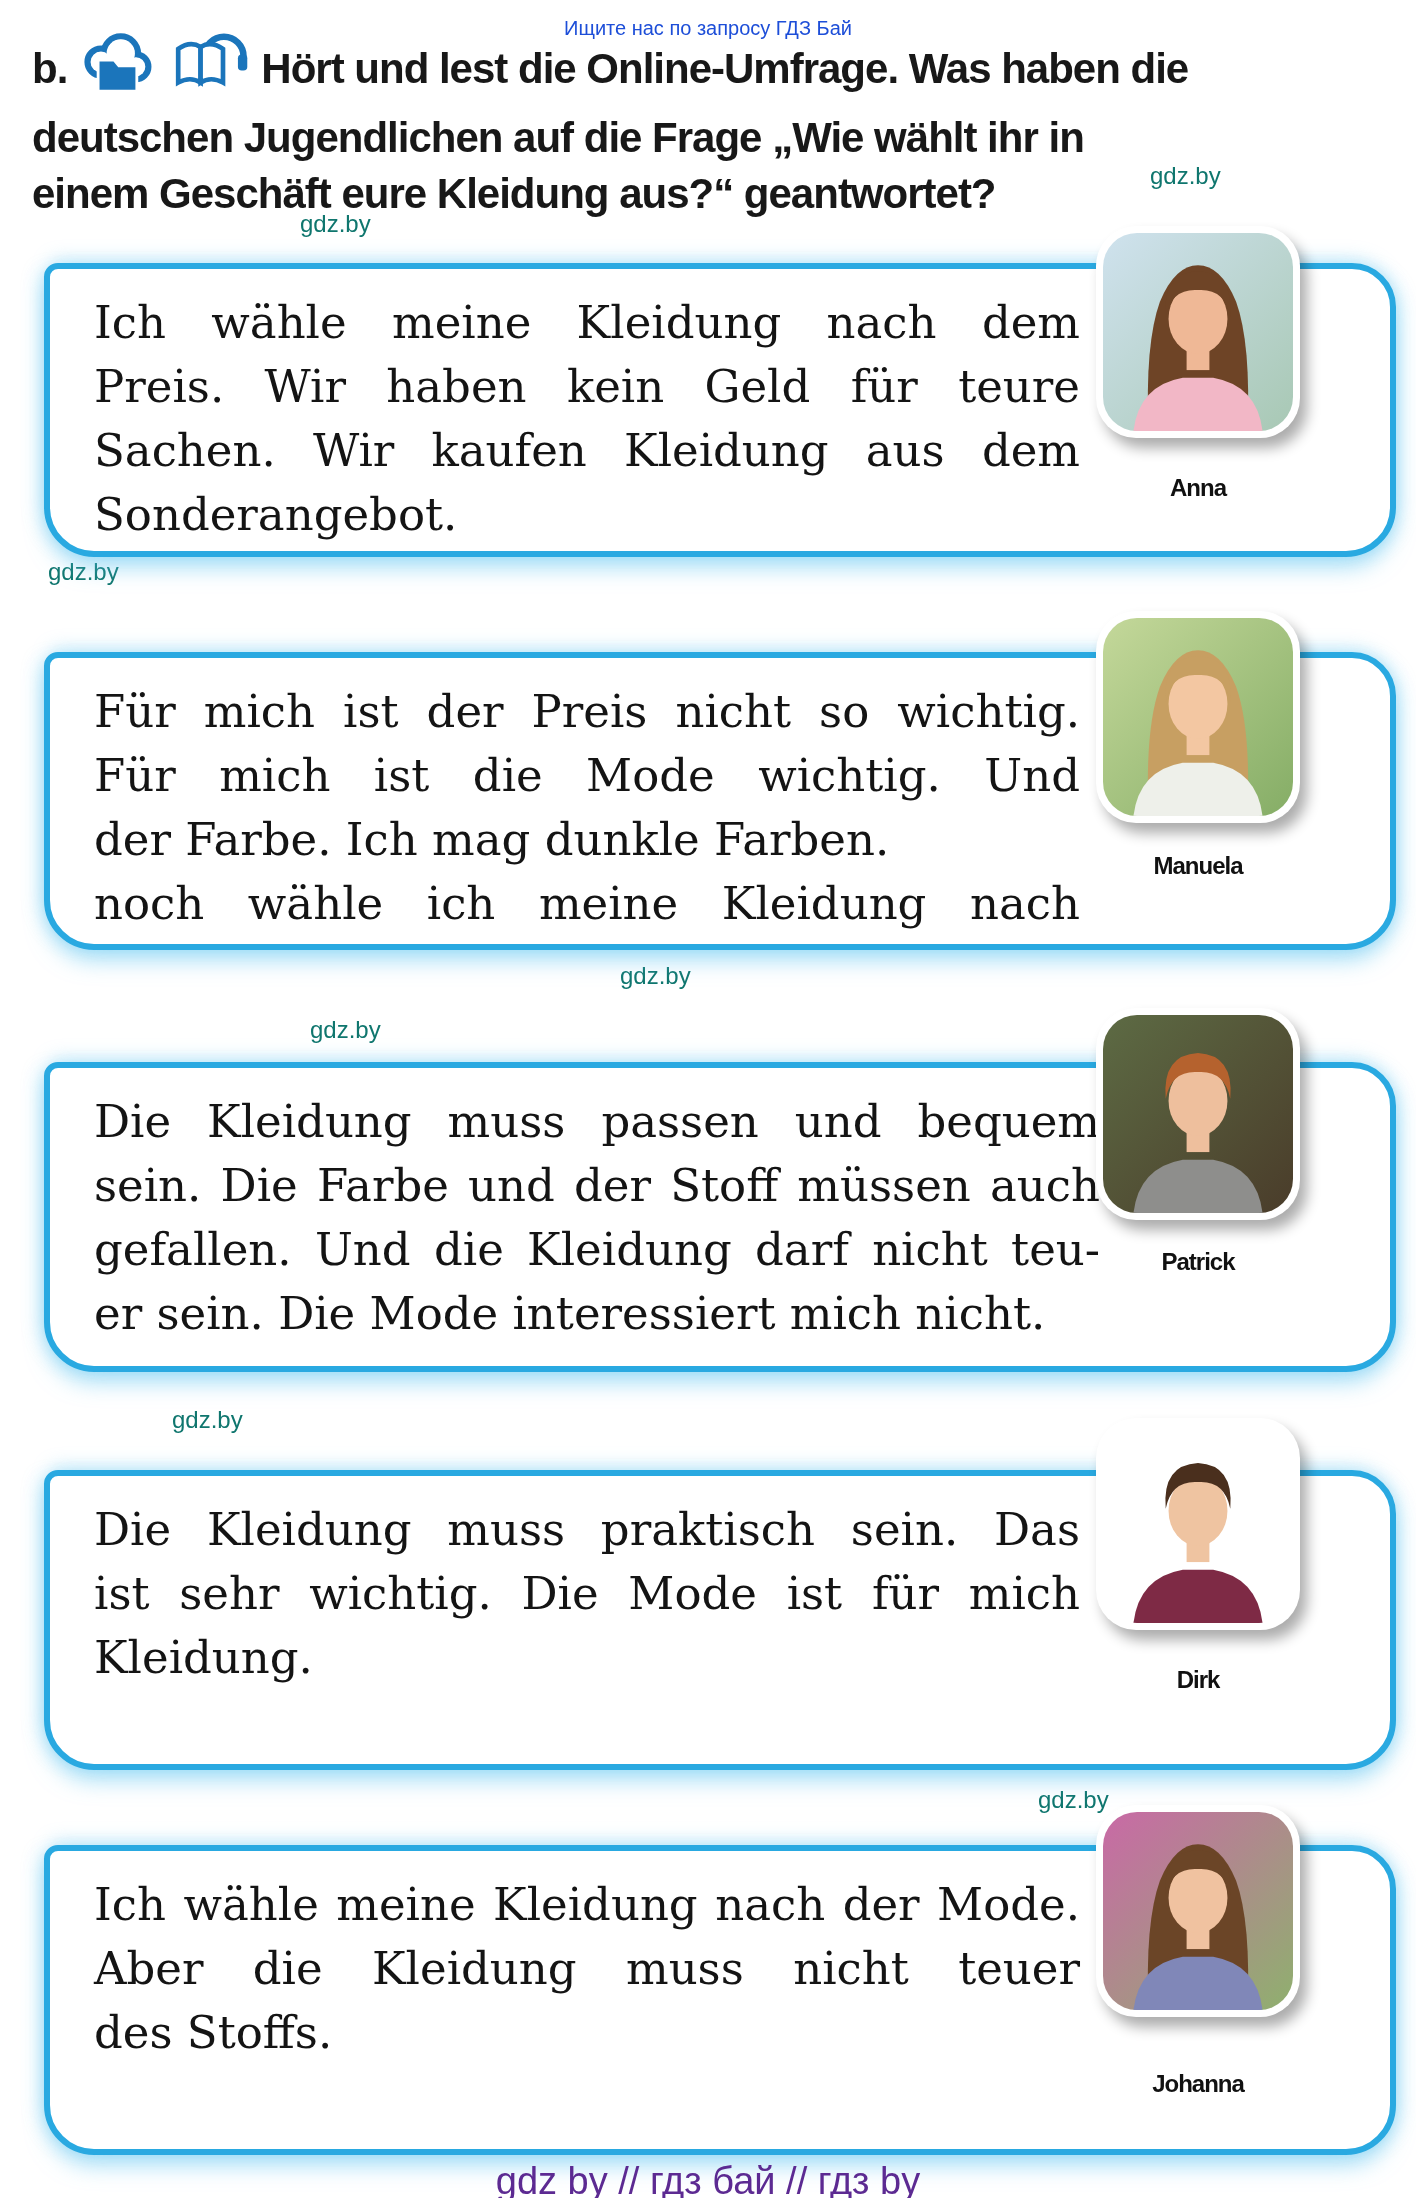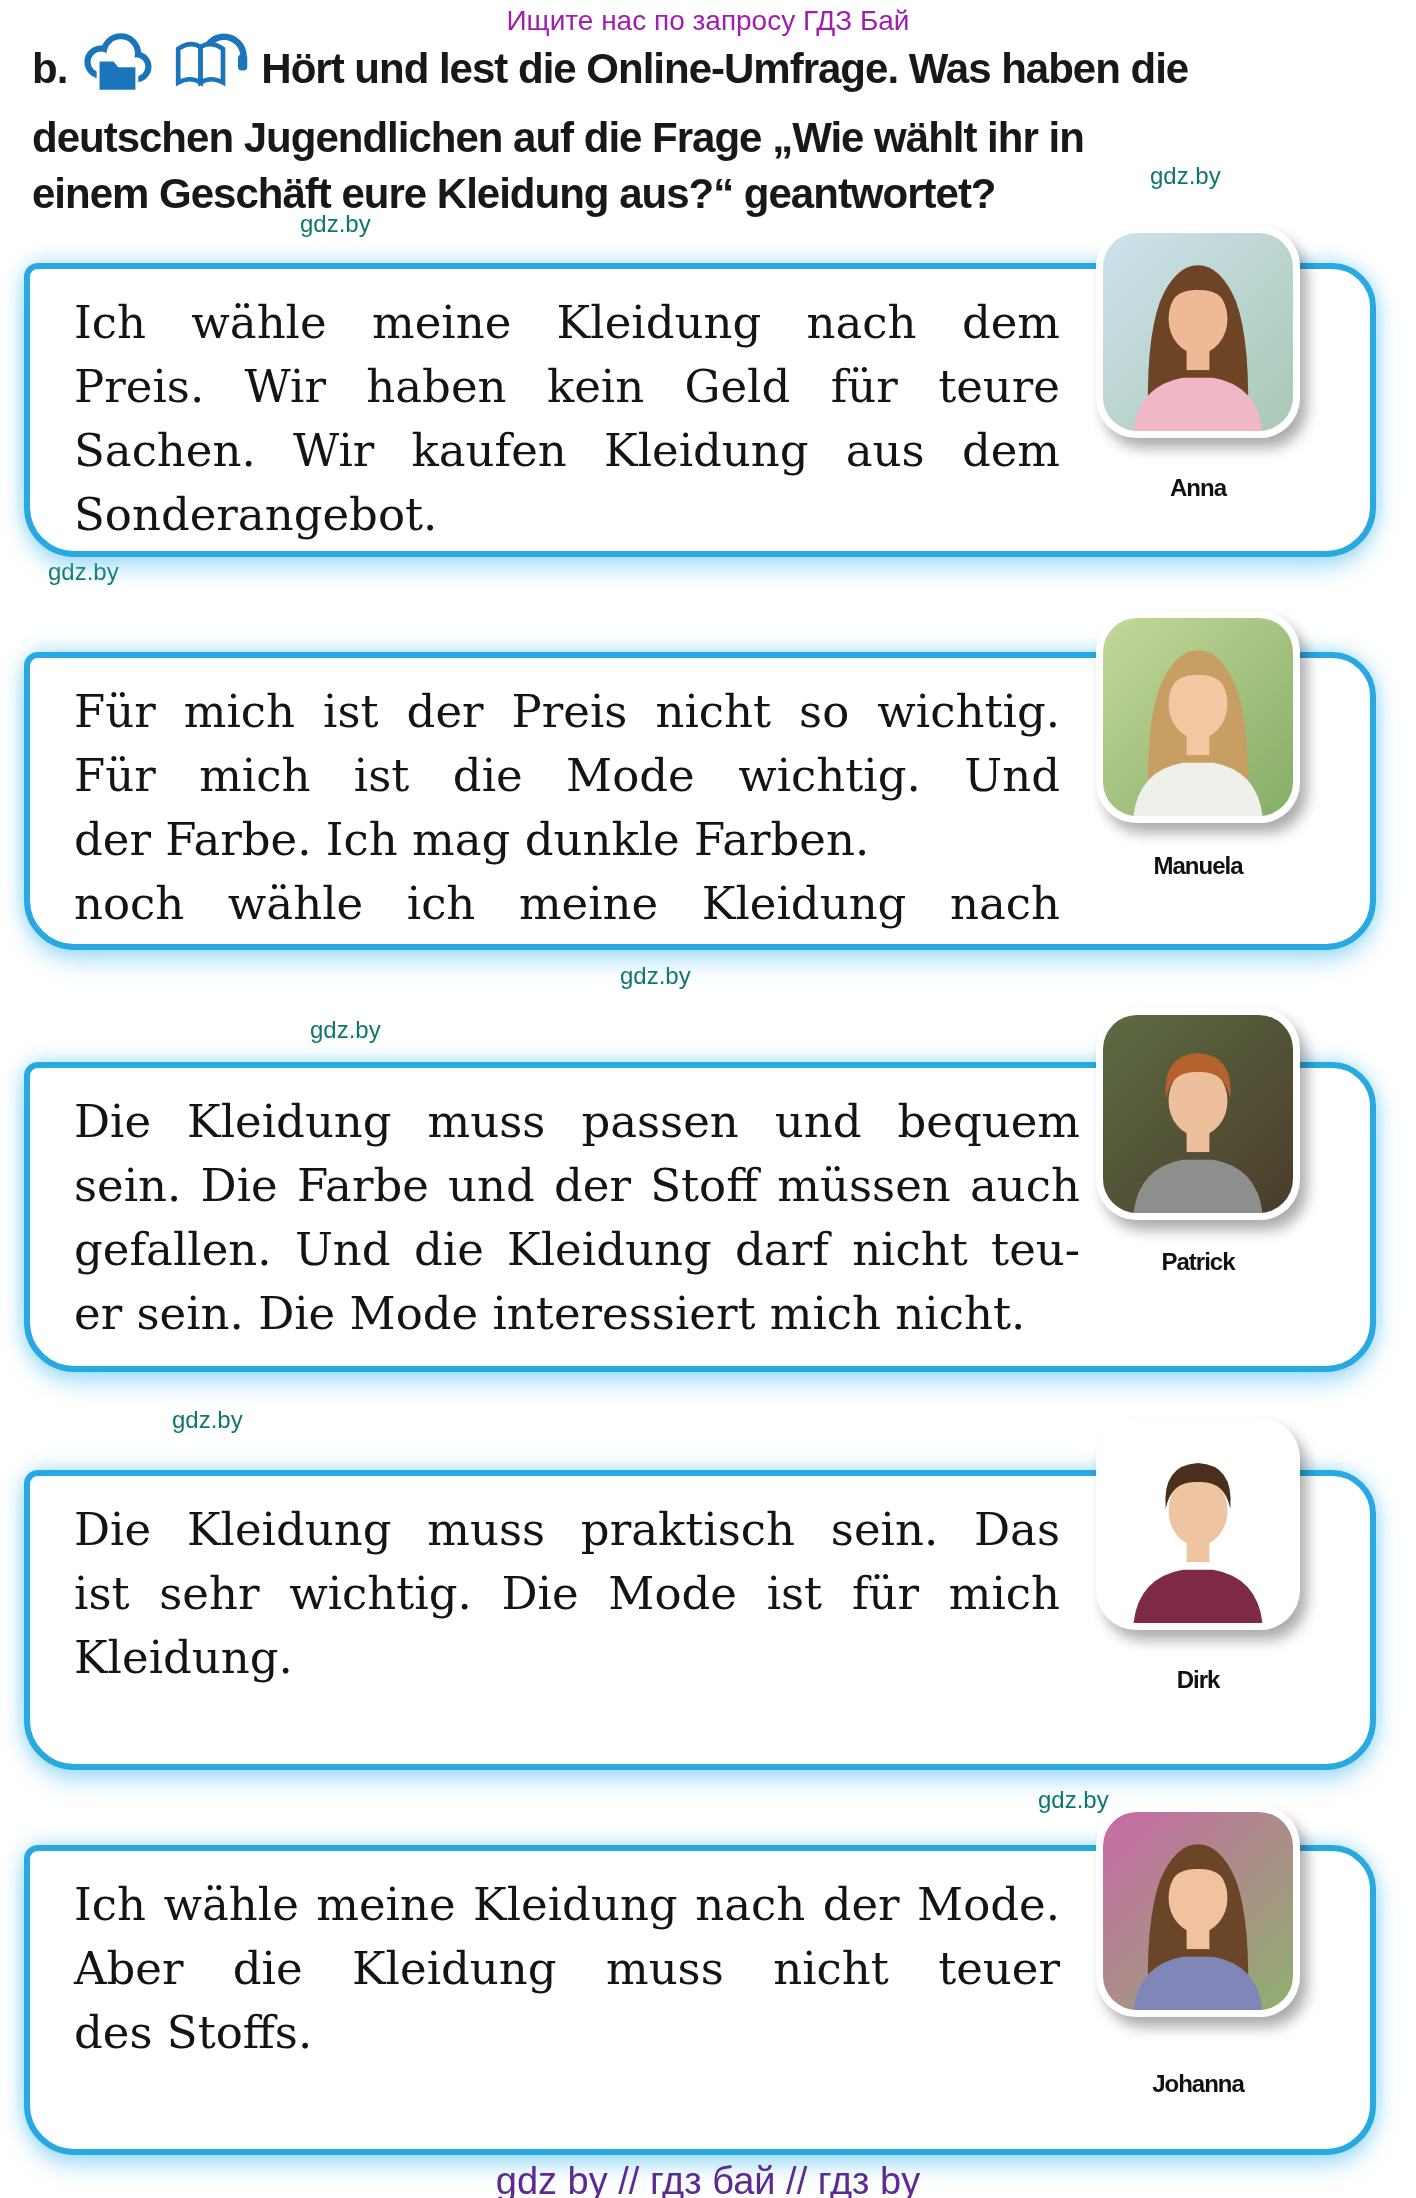--- a/index.html
+++ b/index.html
@@ -2,39 +2,39 @@
 <html><head>
 <meta charset="utf-8">
 <style>
   html,body{margin:0;padding:0;}
   body{
     width:1416px;height:2198px;position:relative;background:#ffffff;
     font-family:"Liberation Sans",sans-serif;overflow:hidden;
   }
   
   .promo{
-    position:absolute;top:5px;left:0;width:100%;text-align:center;
-    font-size:28px;color:#a21caf;letter-spacing:0;
+    position:absolute;top:17px;left:0;width:100%;text-align:center;
+    font-size:20px;color:#1d4ed8;letter-spacing:0;
   }
   
   .heading{
     position:absolute;left:32px;top:28px;width:1352px;
     font-weight:700;font-size:42px;line-height:56px;color:#181818;letter-spacing:-1px;
   }
   .heading-row{display:flex;align-items:center;gap:10px;}
   .task-icon{flex:0 0 auto;display:inline-block;}
   
   .wm{
     position:absolute;font-size:24px;color:#0f766e;letter-spacing:0;
     font-family:"Liberation Sans",sans-serif;white-space:nowrap;text-align:right;
   }
   .wm.small{font-size:20px;}
   
   .bubble{
-    position:absolute;left:24px;width:1340px;background:#fff;
+    position:absolute;left:44px;width:1340px;background:#fff;
     border:6px solid #29a9e1;
     border-radius:14px 44px 50px 50px;
     box-shadow:
       0 14px 22px -4px rgba(90,195,240,.55),
       0 -10px 18px -6px rgba(120,205,242,.40),
       -12px 0 18px -8px rgba(120,205,242,.35),
       12px 0 18px -8px rgba(120,205,242,.35);
   }
   .bubble-text{
     font-family:"DejaVu Serif","Liberation Serif",serif;

